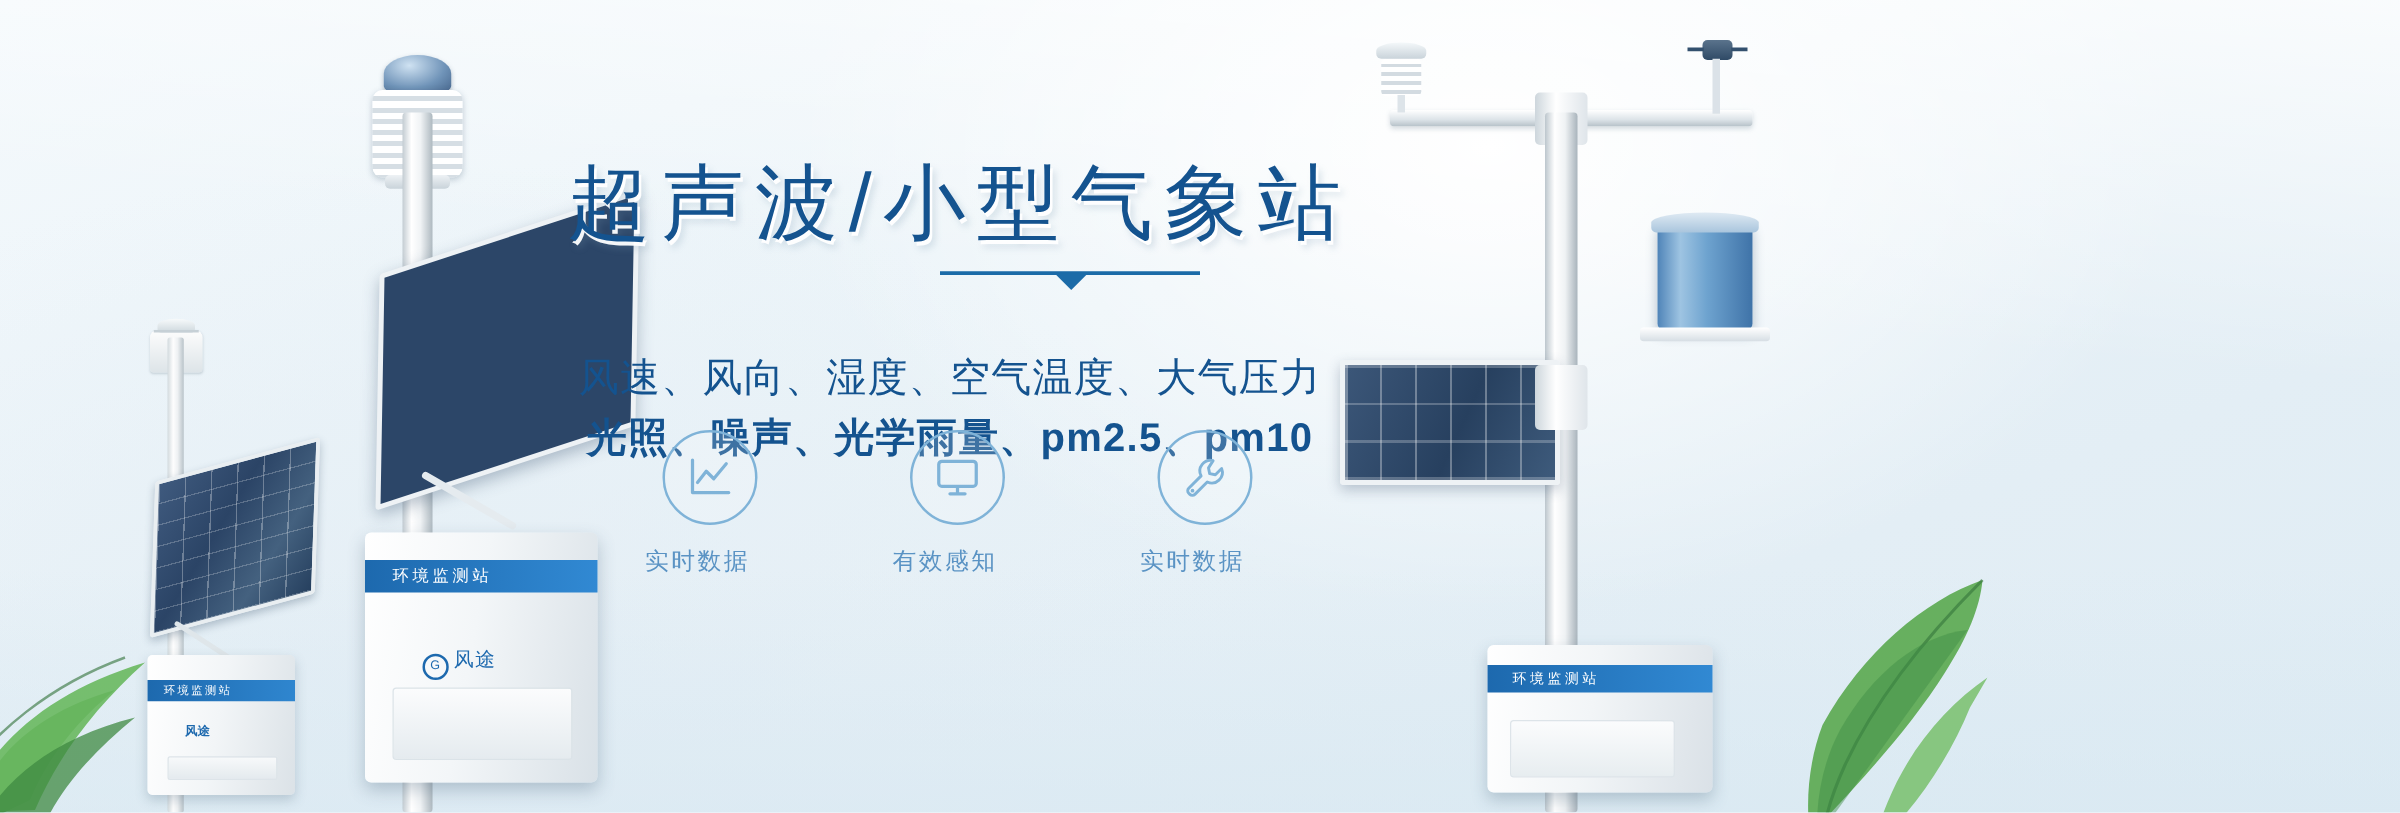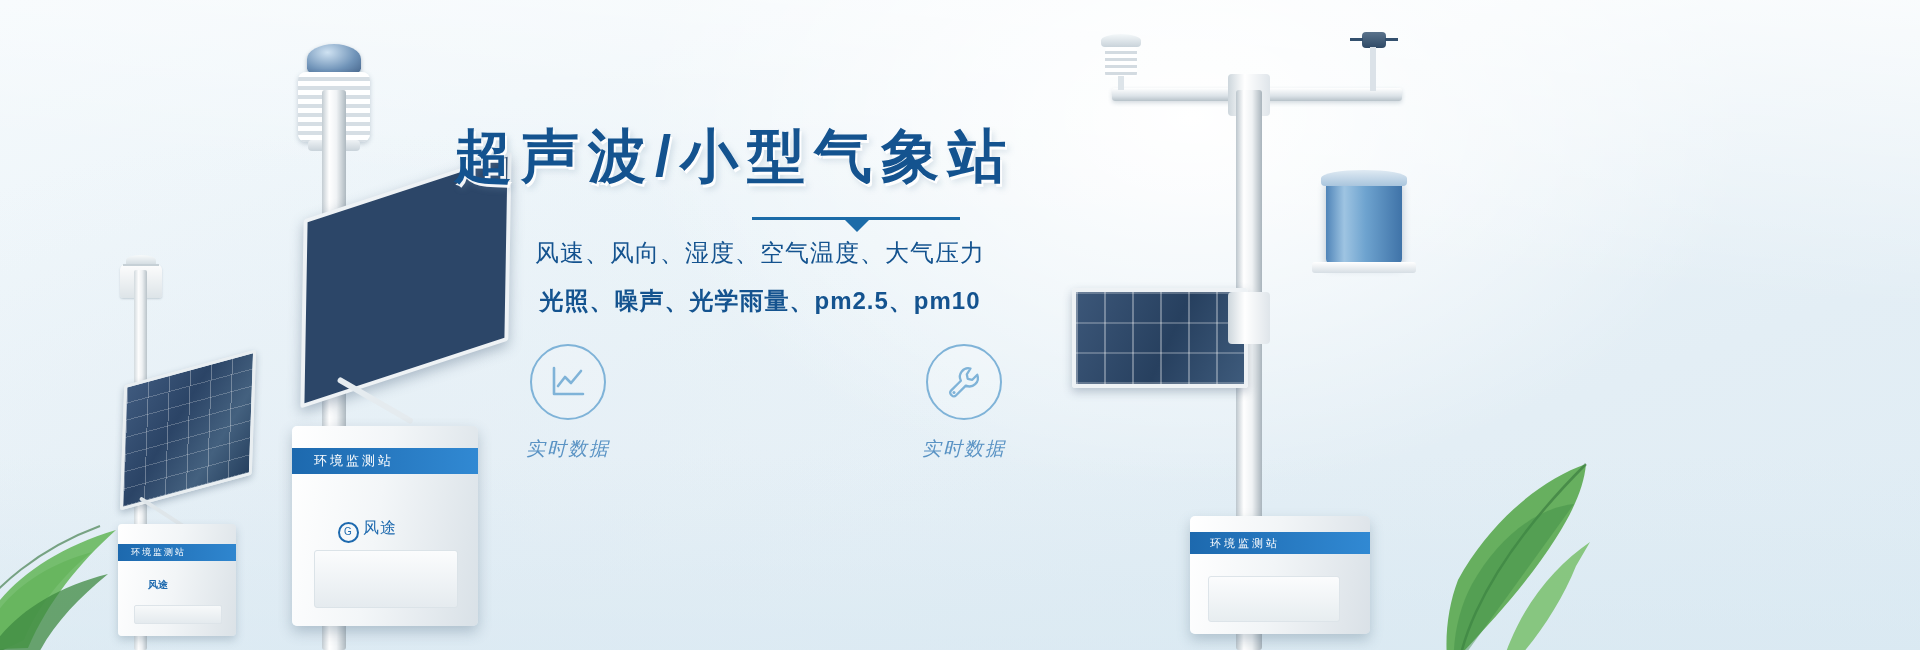--- a/index.html
+++ b/index.html
@@ -129,32 +129,32 @@
     background:linear-gradient(180deg,#fbfcfd,#e7edf0);border:1px solid #dde4e9;border-radius:3px;}
 
   
   .leaf{position:absolute;pointer-events:none;}
   .leaf-l{left:-34px;bottom:-18px;width:210px;height:190px;}
   .leaf-r{right:330px;bottom:-26px;width:230px;height:230px;}
 
   
   .center{position:absolute;left:440px;top:0;width:640px;height:650px;}
   .title{position:absolute;left:14px;top:118px;width:640px;
-    font-size:58px;font-weight:bold;color:#14538f;letter-spacing:9px;white-space:nowrap;
+    font-size:66px;font-weight:normal;color:#14538f;letter-spacing:9px;white-space:nowrap;
     text-shadow:2px 3px 0 rgba(255,255,255,.95), 4px 5px 6px rgba(120,150,175,.28);}
   .divider{position:absolute;left:312px;top:217px;width:208px;height:3px;background:#1b6ba8;}
   .divider:after{content:"";position:absolute;left:92px;top:2px;width:0;height:0;
     border-left:13px solid transparent;border-right:13px solid transparent;border-top:13px solid #1b6ba8;}
   .sub{position:absolute;left:0;width:640px;text-align:center;
-    font-size:24px;color:#14538f;letter-spacing:1px;white-space:nowrap;}
+    font-size:32px;color:#14538f;letter-spacing:1px;white-space:nowrap;margin-top:44px;}
   .sub1{top:237px;}
   .sub2{top:285px;font-weight:bold;}
 
   .features{position:absolute;left:76px;top:344px;width:500px;display:flex;justify-content:space-between;}
-  .feat{width:104px;text-align:center;font-style:italic;}
+  .feat{width:104px;}
   .circ{width:72px;height:72px;margin:0 auto;border:2px solid #7fb3d8;border-radius:50%;
     display:flex;align-items:center;justify-content:center;background:rgba(255,255,255,.18);}
   .flabel{margin-top:16px;font-size:19px;color:#5a93c4;letter-spacing:2px;}
 </style>
 </head>
 <body>
 
 <div class="stage">
   <div class="sky-wash"></div>
 
@@ -239,20 +239,30 @@
         <div class="circ">
           <svg width="38" height="36" viewBox="0 0 38 36">
             <path d="M5 4 V30 H34" stroke="#7fb3d8" stroke-width="2.6" fill="none" stroke-linecap="round" stroke-linejoin="round"></path>
             <path d="M9 22 L16 13 L22 19 L32 7" stroke="#7fb3d8" stroke-width="2.6" fill="none" stroke-linecap="round" stroke-linejoin="round"></path>
           </svg>
         </div>
         <div class="flabel">实时数据</div>
       </div>
 
 
+      <div class="feat">
+        <div class="circ">
+          <svg width="40" height="34" viewBox="0 0 40 34">
+            <rect x="5" y="4" width="30" height="20" rx="2.5" stroke="#7fb3d8" stroke-width="2.6" fill="none"></rect>
+            <path d="M14 30 H26" stroke="#7fb3d8" stroke-width="2.6" stroke-linecap="round"></path>
+            <path d="M20 24 V30" stroke="#7fb3d8" stroke-width="2.6"></path>
+          </svg>
+        </div>
+        <div class="flabel">有效感知</div>
+      </div>
 
       <div class="feat">
         <div class="circ">
           <svg width="40" height="40" viewBox="0 0 40 40">
             <path d="M26.5 6.5 a8.5 8.5 0 0 0 -9.6 12.2 L7 28.6 a2.8 2.8 0 0 0 0 4 l0.9 0.9 a2.8 2.8 0 0 0 4 0 l9.9 -9.9 a8.5 8.5 0 0 0 11.5 -10.8 l-5 5 l-4.6 -0.9 l-0.9 -4.6 Z" stroke="#7fb3d8" stroke-width="2.3" fill="none" stroke-linejoin="round"></path>
             <circle cx="10" cy="30.5" r="1.5" fill="#7fb3d8"></circle>
           </svg>
         </div>
         <div class="flabel">实时数据</div>
       </div>

